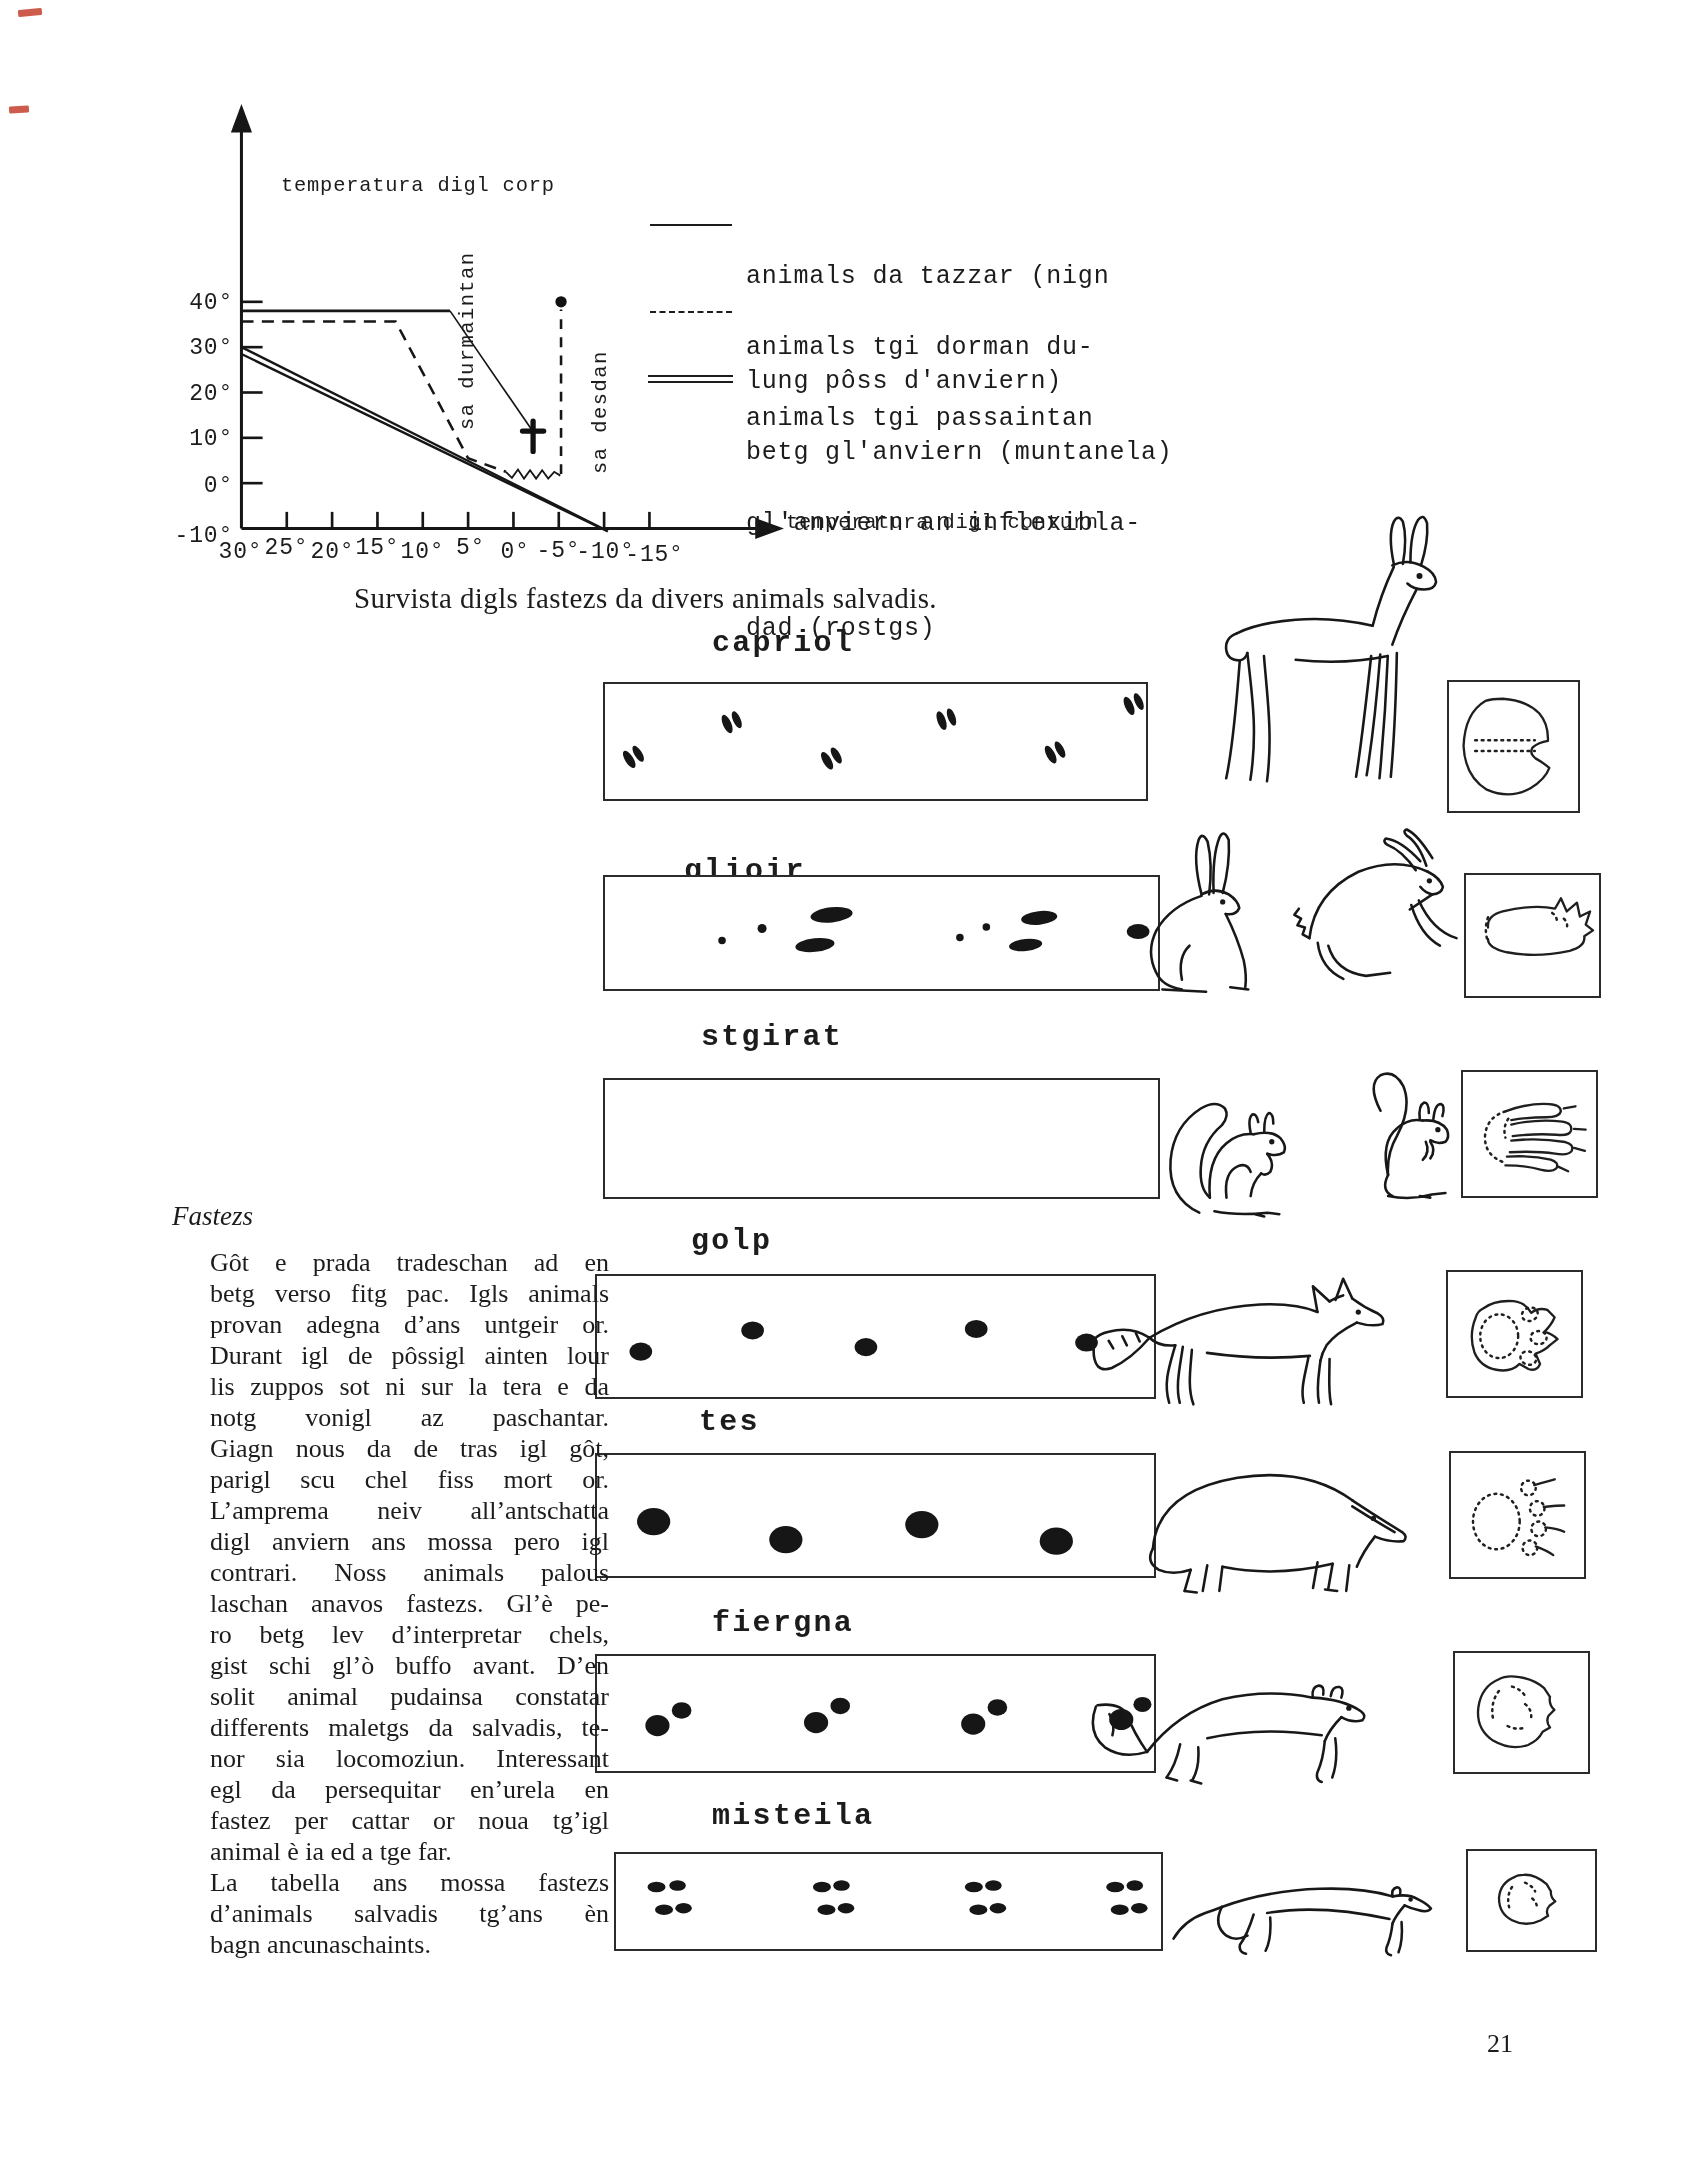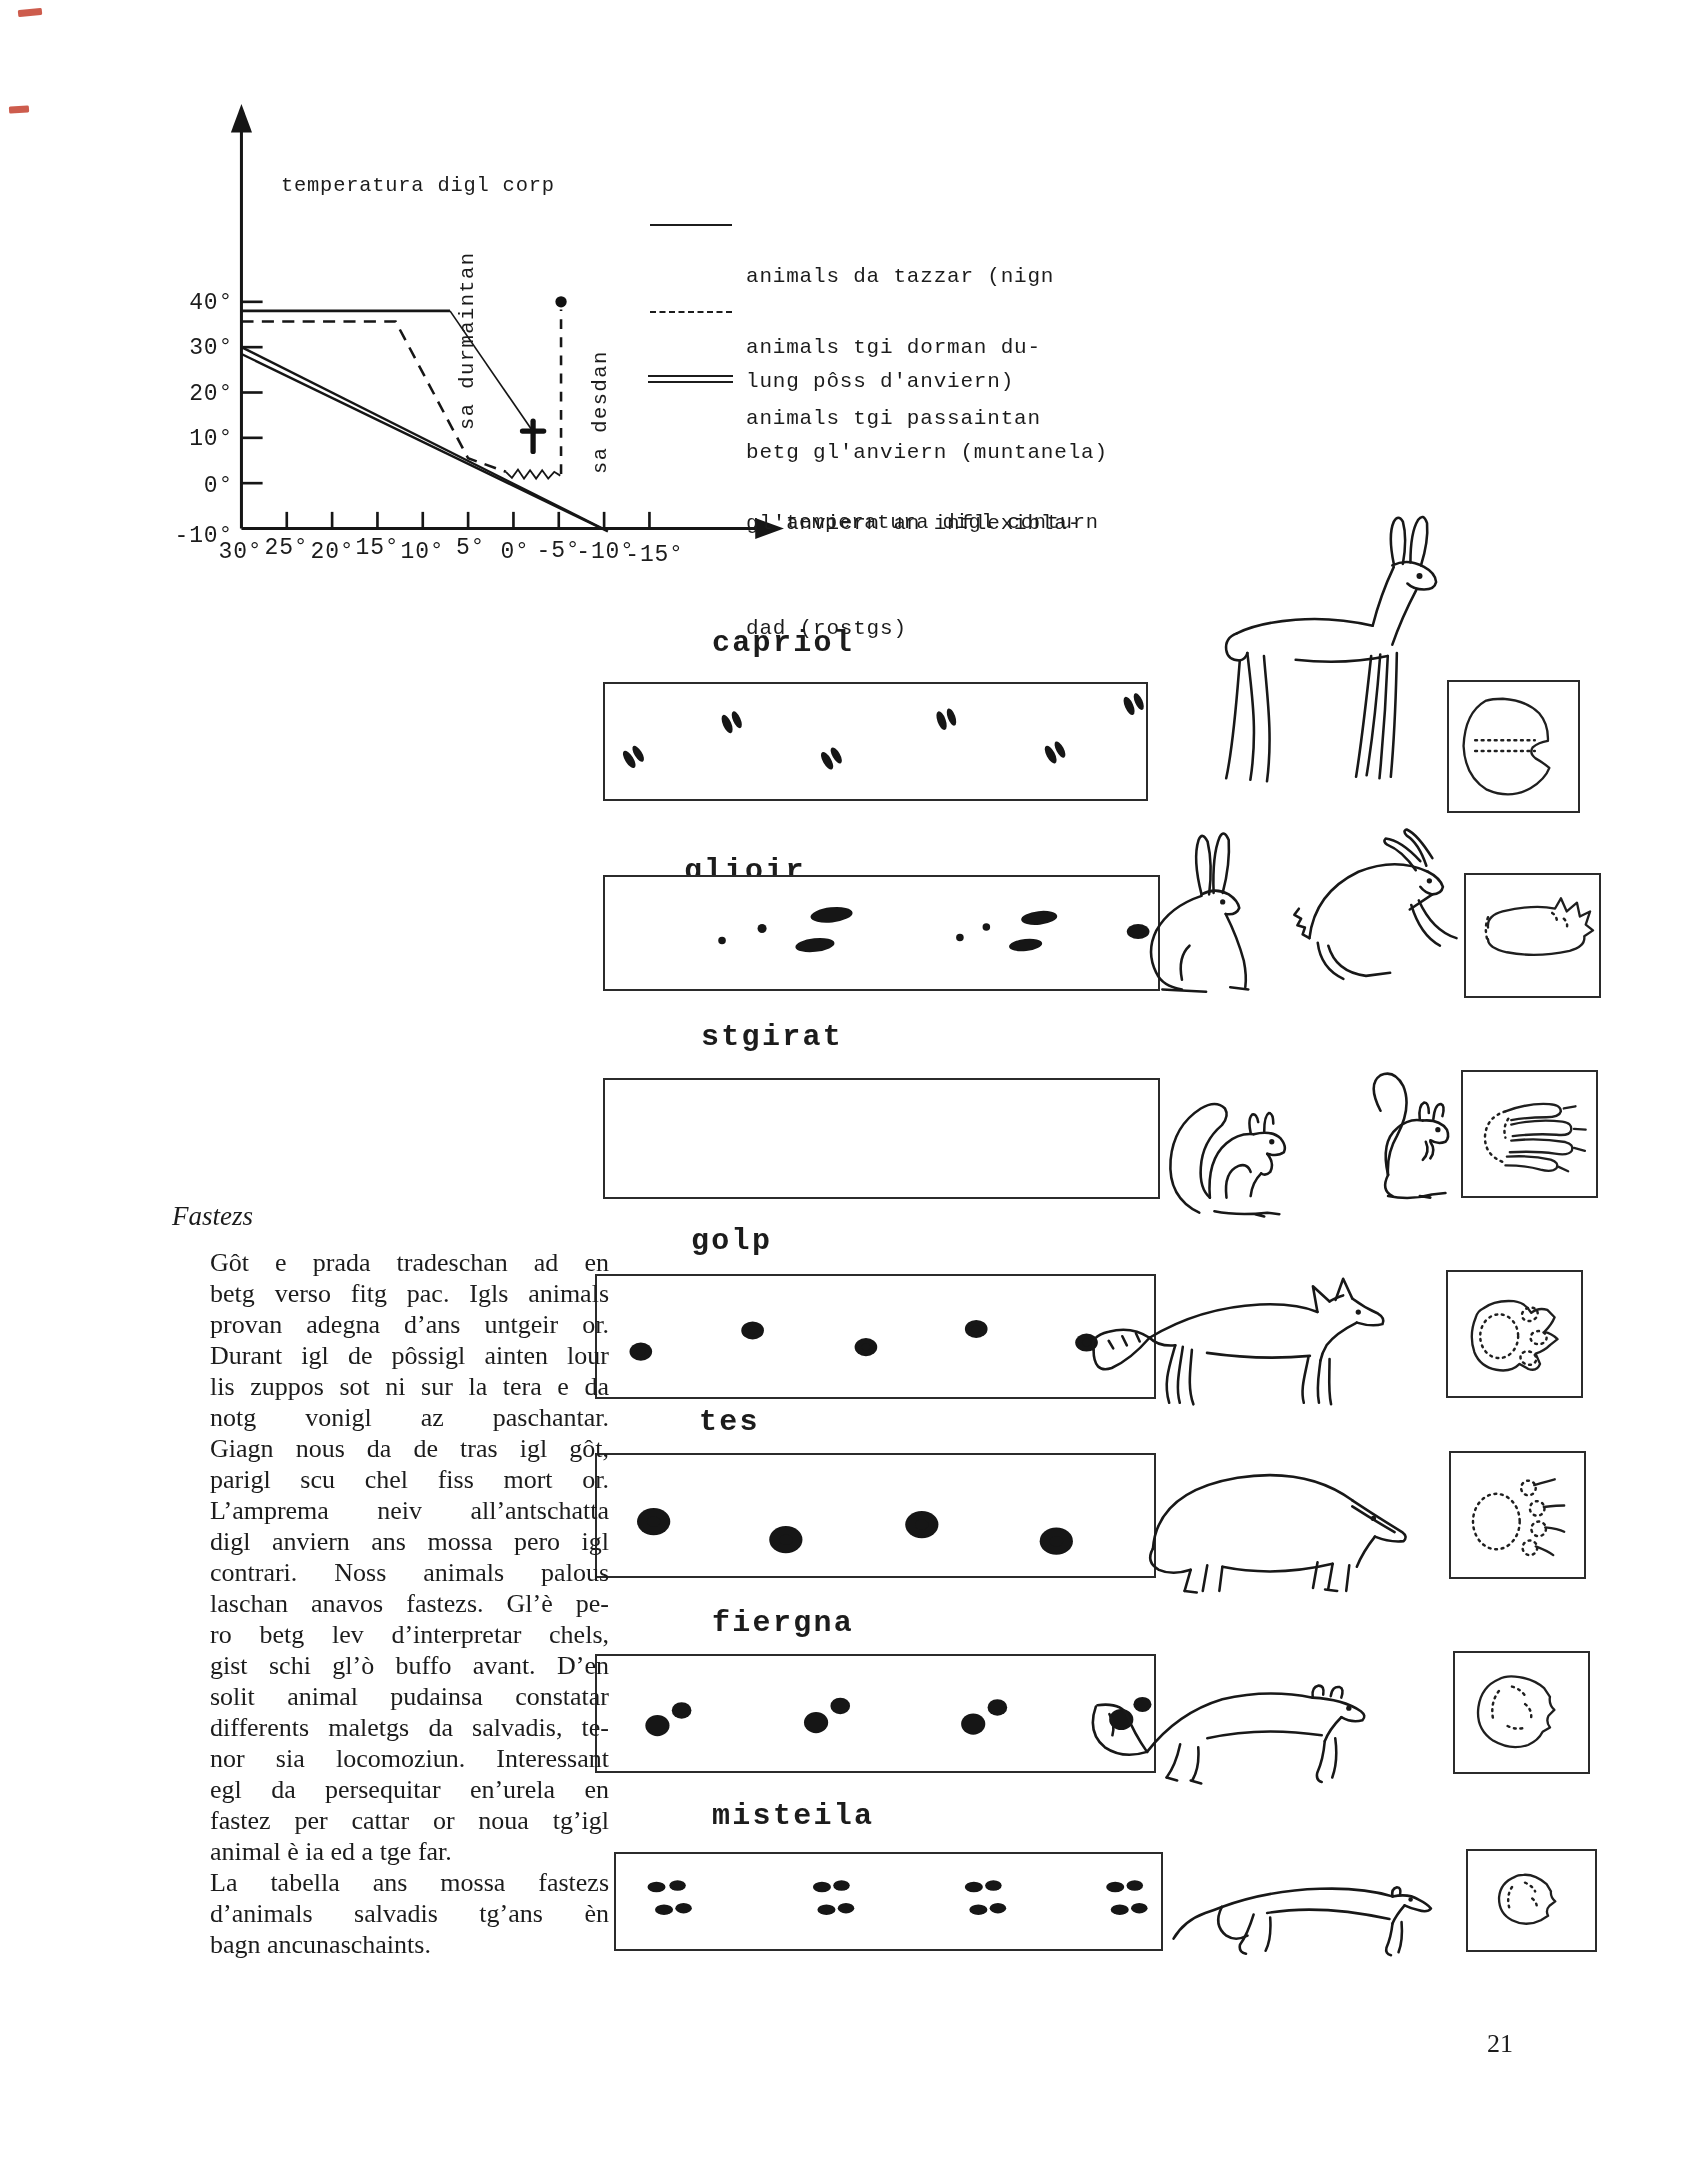--- a/index.html
+++ b/index.html
@@ -5,21 +5,21 @@
   html,body { margin:0; padding:0; background:#e8e8e4; }
   .page {
     position:relative; width:1706px; height:2183px; margin:0 auto;
     background:#ffffff; overflow:hidden; color:#1c1c1c;
   }
   .abs { position:absolute; }
   .mono { font-family:"Liberation Mono","DejaVu Sans Mono",monospace; color:#1c1c1c; }
   .serif { font-family:"Liberation Serif","DejaVu Serif",serif; color:#1c1c1c; }
   .tick { font-size:23px; letter-spacing:0.8px; }
   .axislabel { font-size:20.4px; letter-spacing:0.8px; }
-  .legtext { font-size:21px; line-height:35px; letter-spacing:0.8px; white-space:pre; }
+  .legtext { font-size:25px; line-height:35px; letter-spacing:0.8px; white-space:pre; }
   .vlabel {
     writing-mode:vertical-rl; transform:rotate(180deg);
     font-size:20.4px; letter-spacing:1.5px;
   }
   .rowlabel { font-size:30px; font-weight:700; letter-spacing:2.3px; }
   .box { position:absolute; border:2.3px solid #2b2b2b; background:#ffffff; box-sizing:border-box; }
   .caption { font-size:26px; line-height:30px; }
   .heading { font-size:29px; letter-spacing:0.4px; }
   .article { width:438px; font-size:26px; }
   .pline { line-height:31px; text-align:justify; text-align-last:justify; white-space:normal;margin-left:39px; }
@@ -129,20 +129,21 @@
       <div>betg gl'anviern (muntanela)</div>
     </div>
     <div class="abs mono legtext" style="left:746px; top:331px;">
       <div>animals tgi passaintan</div>
       <div>gl'anviern an inflexibla-</div>
       <div>dad (rostgs)</div>
     </div>
   </div>
 
 
+  <div class="abs serif heading" style="left:354px; top:582px; width:725px;">Survista digls fastezs da divers animals salvadis.</div>
 
   <div class="abs mono rowlabel" style="left:712px; top:626px;">capriol</div>
   <div class="box" style="left:603px; top:682px; width:545px; height:119px;">
     <svg class="trk" width="541" height="115" viewBox="0 0 716 152">
       <g transform="translate(38,96) rotate(-32)">
           <ellipse cx="-7" rx="5.5" ry="13"></ellipse>
           <ellipse cx="7" rx="5" ry="12"></ellipse>
         </g>
       <g transform="translate(168,50) rotate(-24)">
           <ellipse cx="-7" rx="5.5" ry="13"></ellipse>

